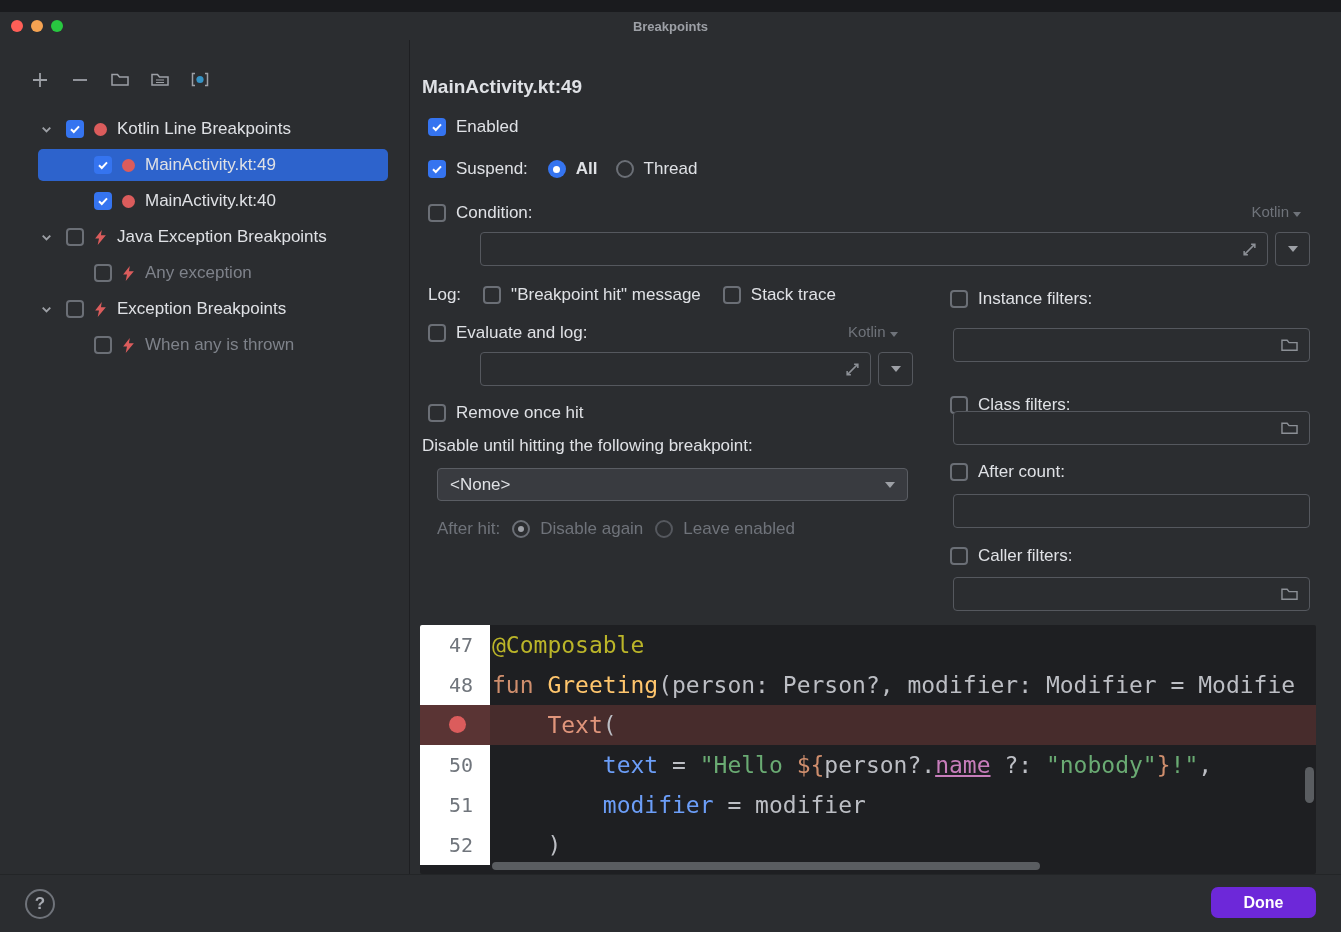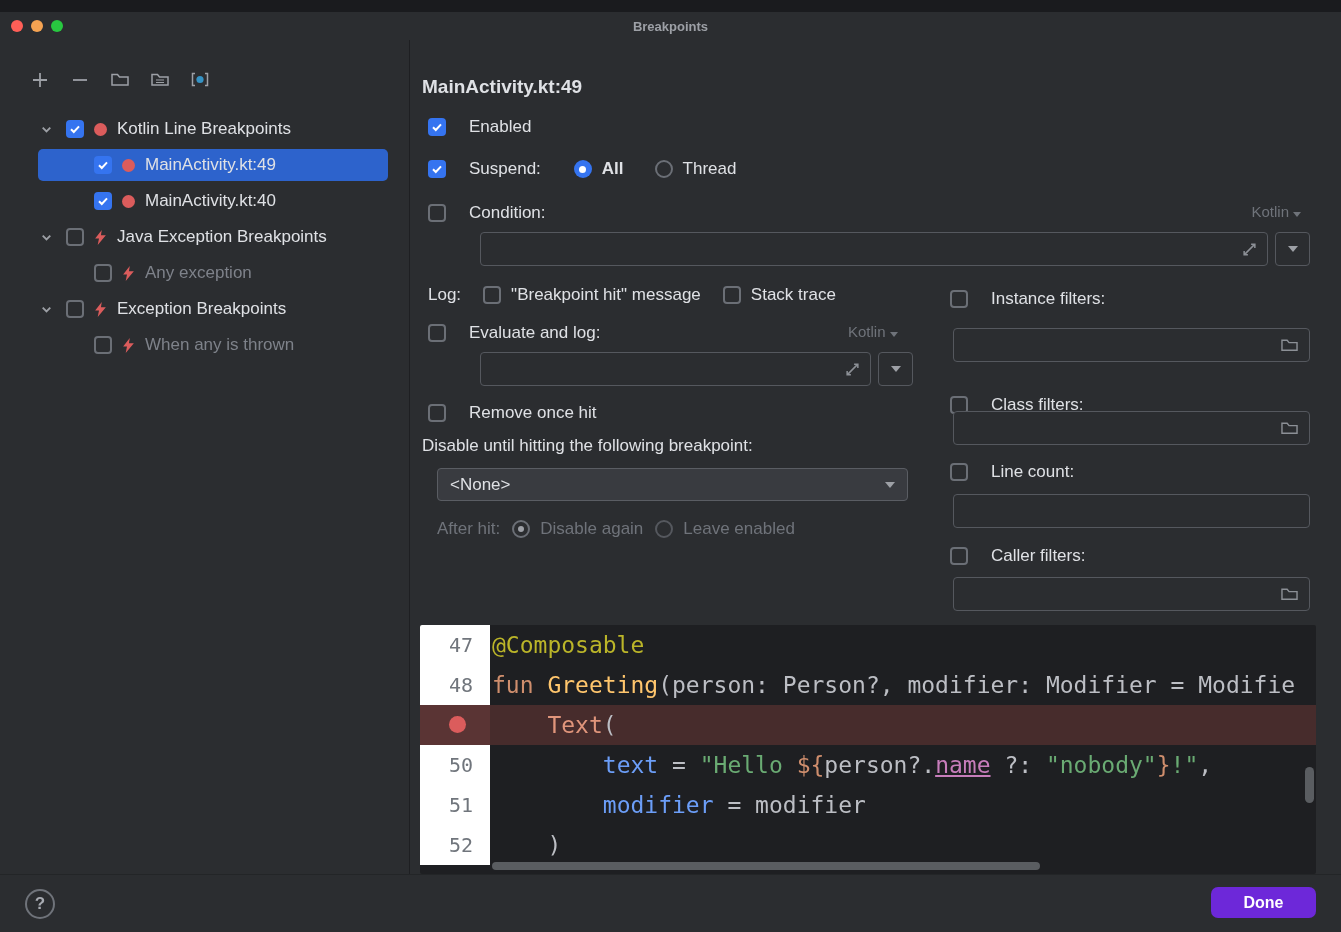--- a/index.html
+++ b/index.html
@@ -26,21 +26,21 @@
   .cb{width:18px;height:18px;border-radius:4px;flex:0 0 auto;display:flex;align-items:center;justify-content:center}
   .cb.checked{background:#3574F0}
   .cb.un{border:2px solid #6B6F76}
   .bp-dot{width:13px;height:13px;border-radius:50%;background:#DB5C5C;flex:0 0 auto}
   .tree-label{font-size:17px;color:#DFE1E5}
   .tree-row.muted .tree-label{color:#7E828A}
 
   
   .rp{position:absolute;left:411px;top:28px;width:930px;height:834px}
   .rp .abs{position:absolute}
-  .row{position:absolute;display:flex;align-items:center;gap:23px;height:26px;white-space:nowrap}
+  .row{position:absolute;display:flex;align-items:center;gap:10px;height:26px;white-space:nowrap}
   .lbl{font-size:17px;color:#DFE1E5}
   .lbl.gray{color:#6F737A}
   .bold{font-weight:700}
   #rp-title{left:11px;top:36px;font-size:19px;font-weight:700}
   #row-enabled{left:17px;top:74px}
   #row-suspend{left:17px;top:116px}
   #row-condition{left:17px;top:160px}
   #cond-lang{right:40px;top:163px}
   #cond-field{left:69px;top:192px;width:788px;height:34px}
   #cond-dd{left:864px;top:192px;width:35px;height:34px}
@@ -346,21 +346,21 @@
     </div>
     <div class="field" id="field-f1">
       <span class="grow"></span>
       <svg width="19" height="16" viewBox="0 0 20 17">
           <path d="M2 3.5h5.5l2 2.5H18v8H2z" stroke="#8C9096" stroke-width="1.5" fill="none"></path>
         </svg>
     </div>
 
     <div class="row" id="row-f2">
       <span class="cb un"></span>
-      <span class="lbl">Line count:</span>
+      <span class="lbl">After count:</span>
     </div>
     <div class="field" id="field-f2">
       <span class="grow"></span>
     </div>
 
     <div class="row" id="row-f3">
       <span class="cb un"></span>
       <span class="lbl">Caller filters:</span>
     </div>
     <div class="field" id="field-f3">

